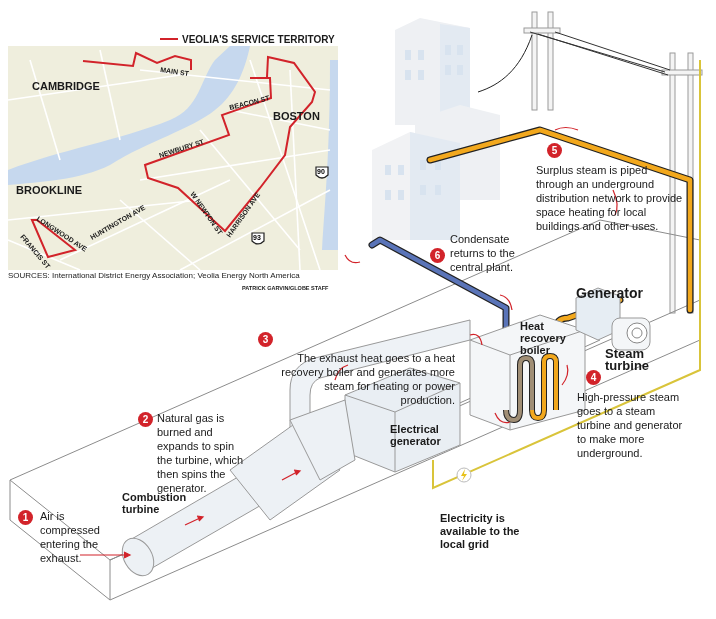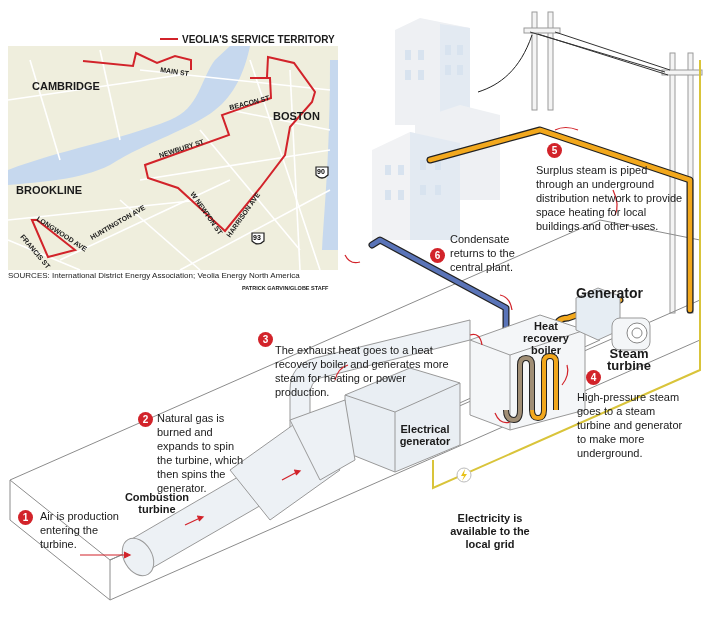--- a/index.html
+++ b/index.html
@@ -1,20 +1,20 @@
 <!DOCTYPE html>
 <html><head>
 <meta charset="utf-8">
 <style>
   html, body { margin:0; padding:0; background:#ffffff; }
   body { width:716px; height:619px; position:relative; overflow:hidden; font-family:"Liberation Sans", sans-serif; }
   #stage { position:absolute; left:0; top:0; width:716px; height:619px; }
   .lbl { position:absolute; font-family:"Liberation Sans", sans-serif; font-size:11px; line-height:14px; color:#1a1a1a; }
   .lbl.bold { font-weight:bold; }
-  .lbl.center { text-align:center; }
+  .lbl.center { text-align:left; }
   .step { position:absolute; width:15px; height:15px; border-radius:50%; background:#d2232a; color:#fff; font-weight:bold; font-size:10px; line-height:15px; text-align:center; font-family:"Liberation Sans", sans-serif; }
   .legend { position:absolute; font-family:"Liberation Sans", sans-serif; font-weight:bold; font-size:10px; color:#1a1a1a; }
 </style>
 </head>
 <body>
 
 <svg id="stage" viewBox="0 0 716 619" xmlns="http://www.w3.org/2000/svg">
 
   <g>
     <rect x="8" y="46" width="330" height="224" fill="#efeedd"></rect>
@@ -179,27 +179,27 @@
     <path d="M500 295 Q510 297 512 310"></path>
     <path d="M345 255 Q350 265 360 262"></path>
     <path d="M578 130 Q565 125 555 130"></path>
     <path d="M613 190 Q620 205 615 215"></path>
     <path d="M562 385 Q570 375 567 365"></path>
     <path d="M495 413 Q500 425 510 422"></path>
   </g>
 </svg>
 
 <div class="step" style="left:18px;top:510px;">1</div>
-<div class="lbl" style="left:40px;top:509px;width:80px;">Air is production entering the turbine.</div>
+<div class="lbl" style="left:40px;top:509px;width:80px;">Air is compressed entering the exhaust.</div>
 
 <div class="step" style="left:138px;top:412px;">2</div>
 <div class="lbl" style="left:157px;top:411px;width:90px;">Natural gas is burned and expands to spin the turbine, which then spins the generator.</div>
 
 <div class="step" style="left:258px;top:332px;">3</div>
-<div class="lbl" style="left:275px;top:343px;width:180px;">The exhaust heat goes to a heat recovery boiler and generates more steam for heating or power production.</div>
+<div class="lbl" style="left:275px;top:351px;width:180px;text-align:right;">The exhaust heat goes to a heat recovery boiler and generates more steam for heating or power production.</div>
 
 <div class="step" style="left:586px;top:370px;">4</div>
 <div class="lbl" style="left:577px;top:390px;width:112px;">High-pressure steam goes to a steam turbine and generator to make more underground.</div>
 
 <div class="step" style="left:547px;top:143px;">5</div>
 <div class="lbl" style="left:536px;top:163px;width:150px;">Surplus steam is piped through an underground distribution network to provide space heating for local buildings and other uses.</div>
 
 <div class="step" style="left:430px;top:248px;">6</div>
 <div class="lbl" style="left:450px;top:232px;width:80px;">Condensate returns to the central plant.</div>
 

